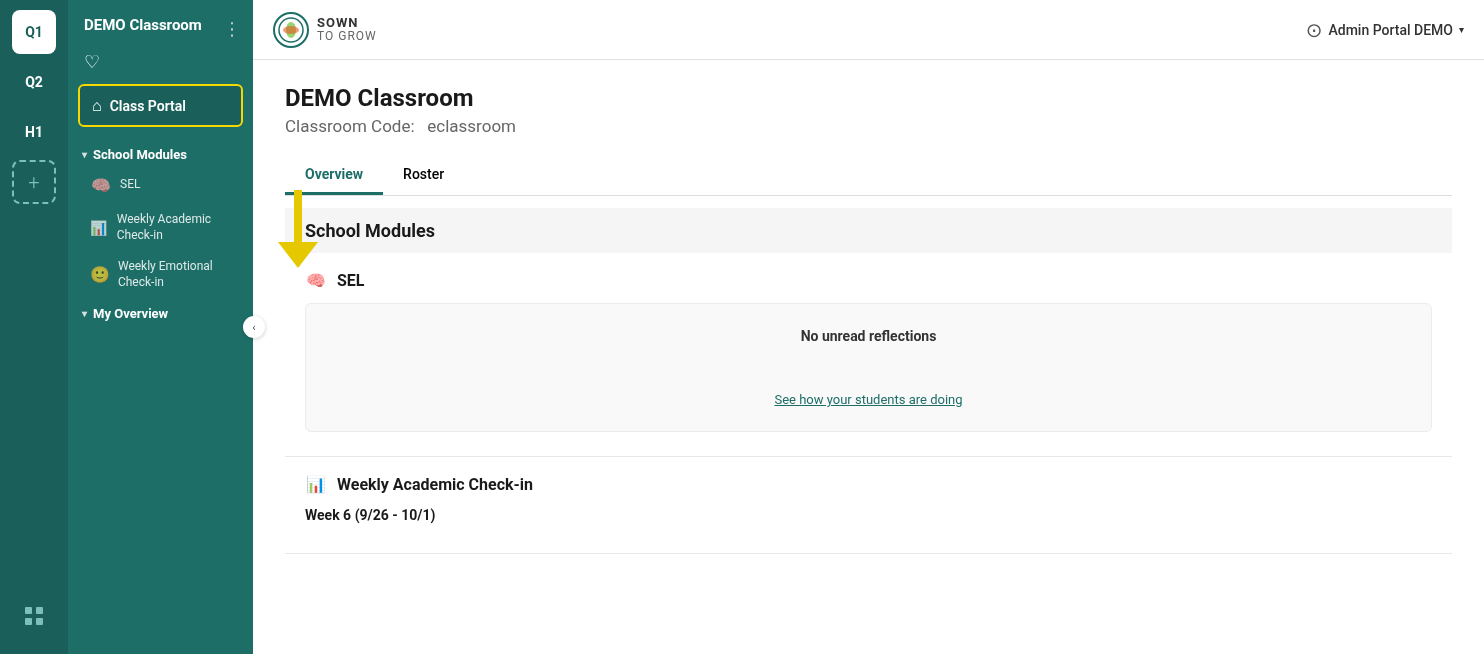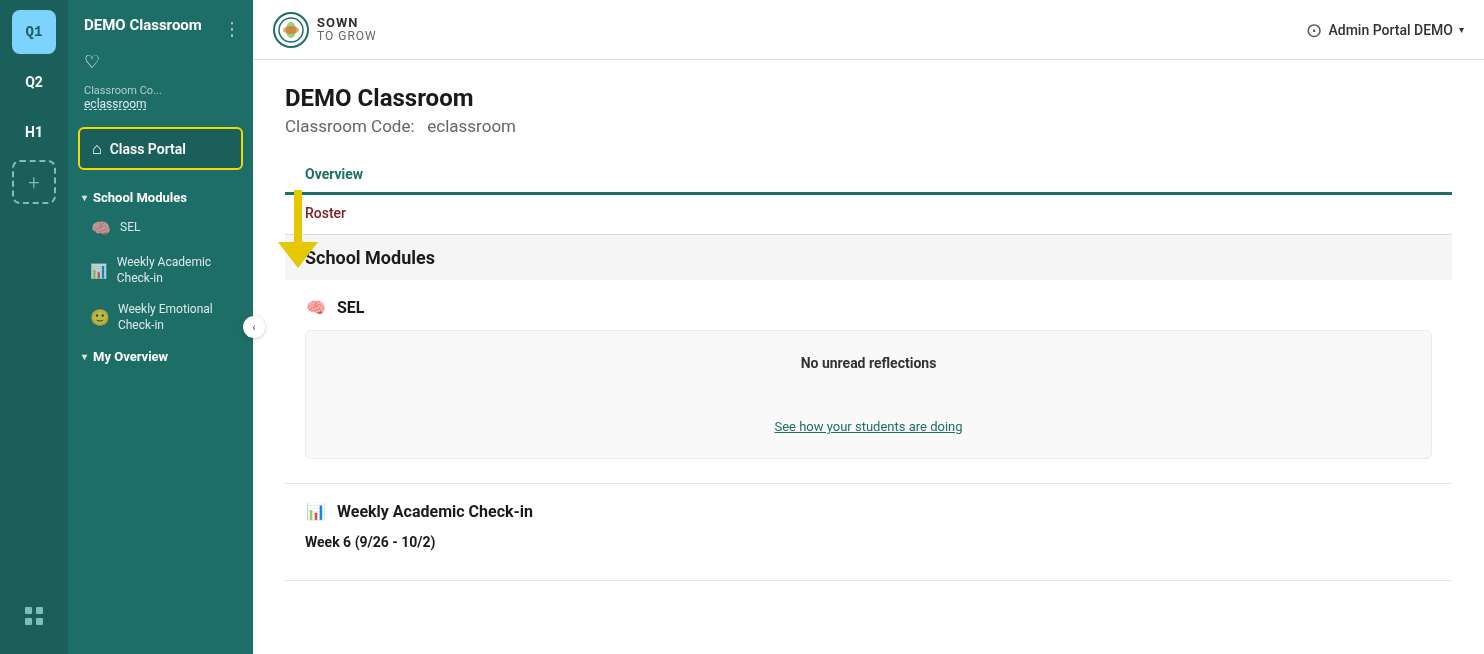--- a/index.html
+++ b/index.html
@@ -24,24 +24,23 @@
       align-items: center;
       justify-content: center;
       font-weight: 700;
       font-size: 14px;
       cursor: pointer;
       color: #fff;
       background: transparent;
       border: 2px solid transparent;
     }
     .quarter-btn.active {
-      background: #7dd3fc;
+      background: #ffffff;
       color: #1a5f5a;
       border: none;
-      font-family: Liberation Mono, monospace;
     }
     .quarter-btn.bordered {
       border: 2px dashed #7dbfbb;
       color: #7dbfbb;
       font-size: 20px;
       font-weight: 300;
     }
     .grid-icon {
       margin-top: auto;
       margin-bottom: 16px;
@@ -255,28 +254,27 @@
       font-size: 17px;
       color: #666;
       margin-bottom: 20px;
     }
     .classroom-code-row span {
       color: #666;
     }
     .tabs-row {
       display: flex;
       border-bottom: 1px solid #ddd;
-      margin-bottom: 0;
-      flex-direction: column;
+      margin-bottom: 12px;
     }
     .tab {
       padding: 10px 20px;
       font-size: 14px;
       cursor: pointer;
-      color: #7f1d1d;
+      color: #000000;
       border-bottom: 3px solid transparent;
       font-weight: 500;
     }
     .tab.active {
       color: #1e6e68;
       border-bottom-color: #1e6e68;
       font-weight: 700;
     }
 
     .section-header {
@@ -388,24 +386,20 @@
   </div>
 </div>
 
 <div class="left-nav-wrapper">
   <div class="left-nav">
     <div class="left-nav-header">
       <div class="classroom-title">DEMO Classroom</div>
       <div class="more-icon">⋮</div>
     </div>
     <div class="heart-icon">♡</div>
-    <div class="classroom-code-section">
-      <div class="classroom-code-label">Classroom Co...</div>
-      <div class="classroom-code-value">eclassroom</div>
-    </div>
     <div class="class-portal-btn">
       <span style="font-size:16px;">⌂</span>
       <span>Class Portal</span>
     </div>
 
     <div class="nav-section-header">
       <span class="nav-chevron">▾</span>
       <span>School Modules</span>
     </div>
     <div class="nav-item">
@@ -482,16 +476,16 @@
       <div class="reflection-box">
         <div class="no-reflections-text">No unread reflections</div>
         <div class="see-how-link">See how your students are doing</div>
       </div>
     </div>
     <div class="module-section">
       <div class="module-title-row">
         <span class="module-icon chart-icon">📊</span>
         <span class="module-name">Weekly Academic Check-in</span>
       </div>
-      <div class="week-label">Week 6 (9/26 - 10/2)</div>
+      <div class="week-label">Week 6 (9/26 - 10/1)</div>
     </div>
   </div>
 </div>
 
 </body></html>

